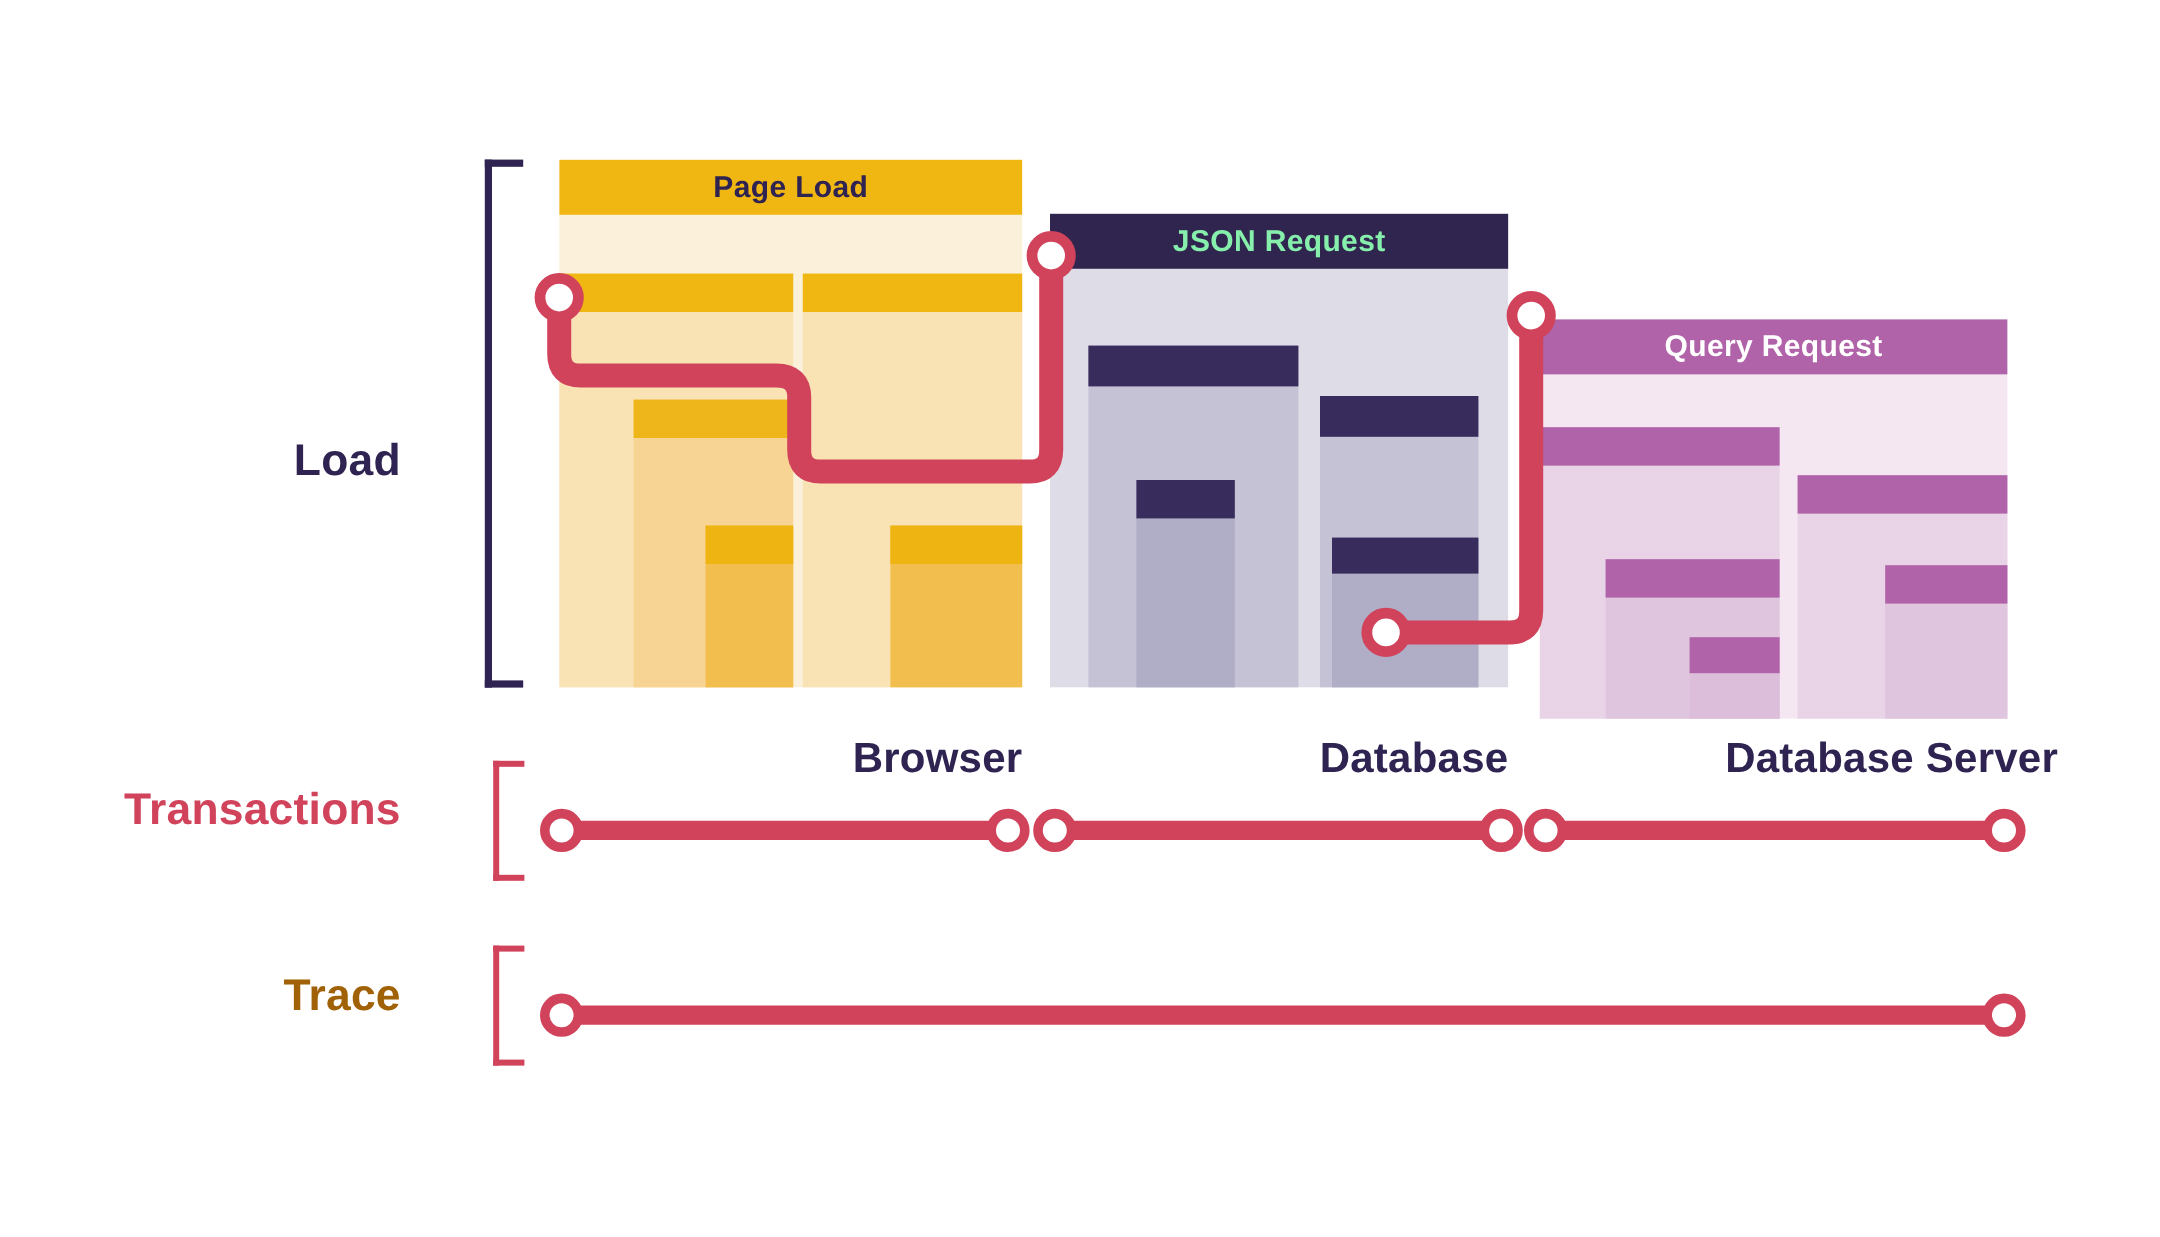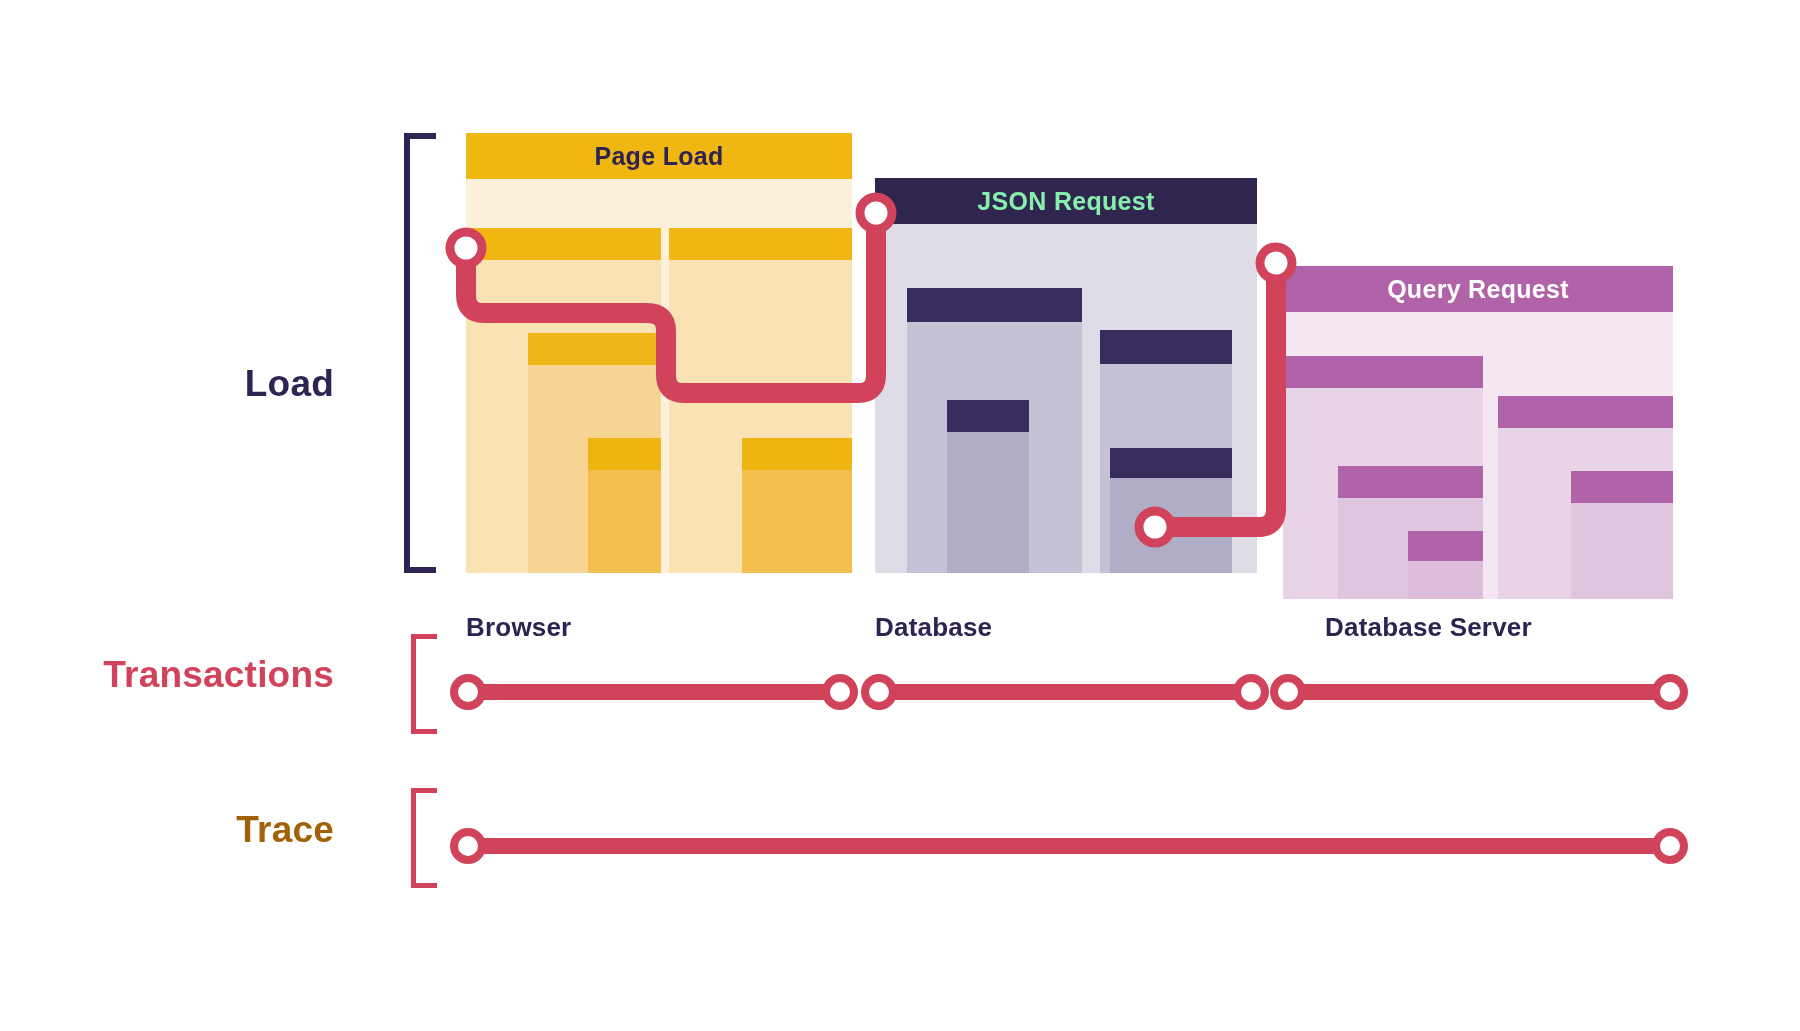--- a/index.html
+++ b/index.html
@@ -143,22 +143,22 @@
   .database .lvl1-fill { background:#E8D3E7; }
   .database .lvl1-cap  { background:#B063A8; }
   .database .lvl2-fill { background:#E0C5DF; }
   .database .lvl2-cap  { background:#B063A8; }
   .database .lvl3-fill { background:#DCBEDB; }
   .database .lvl3-cap  { background:#B063A8; }
 
   
   .service-caption {
     position: absolute;
-    text-align: left;
-    font-size: 26px;
+    text-align: right;
+    font-size: 35px;
     font-weight: bold;
     color: #2E2351;
     white-space: nowrap;
     letter-spacing: .2px;
   }
 
   
   .connector-layer {
     position: absolute;
     left: 0; top: 0;

